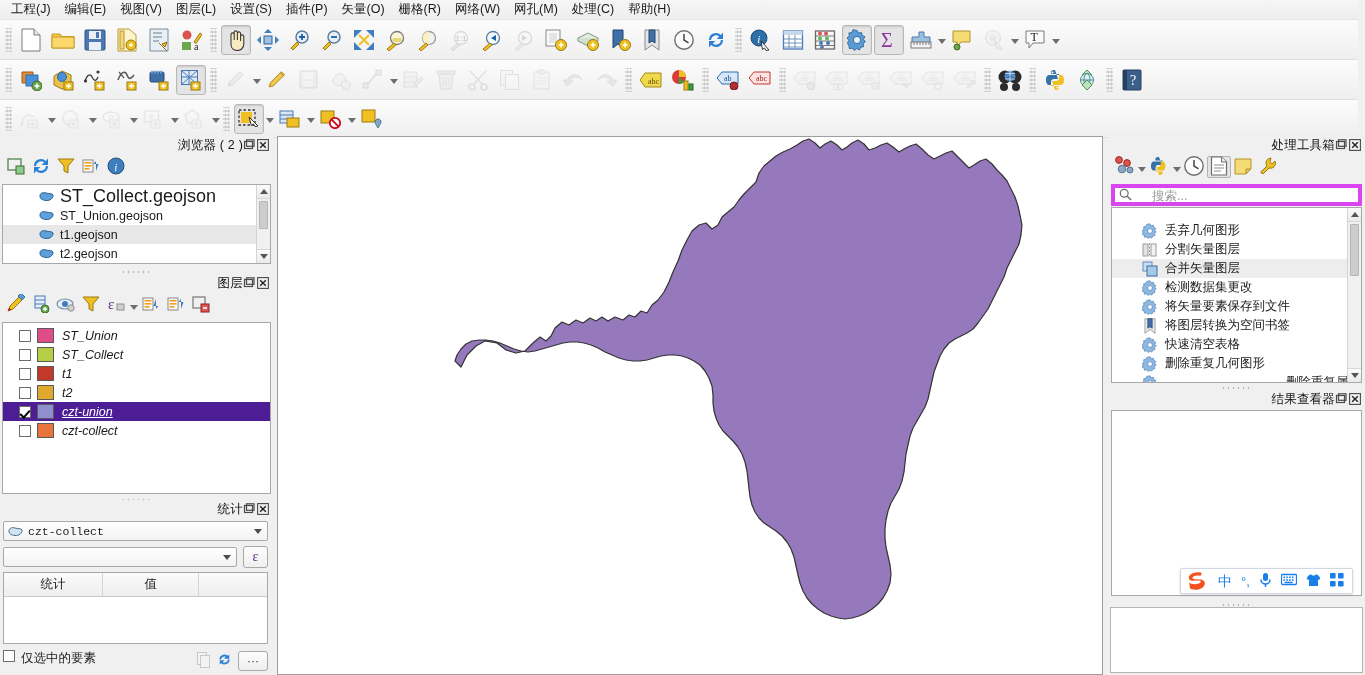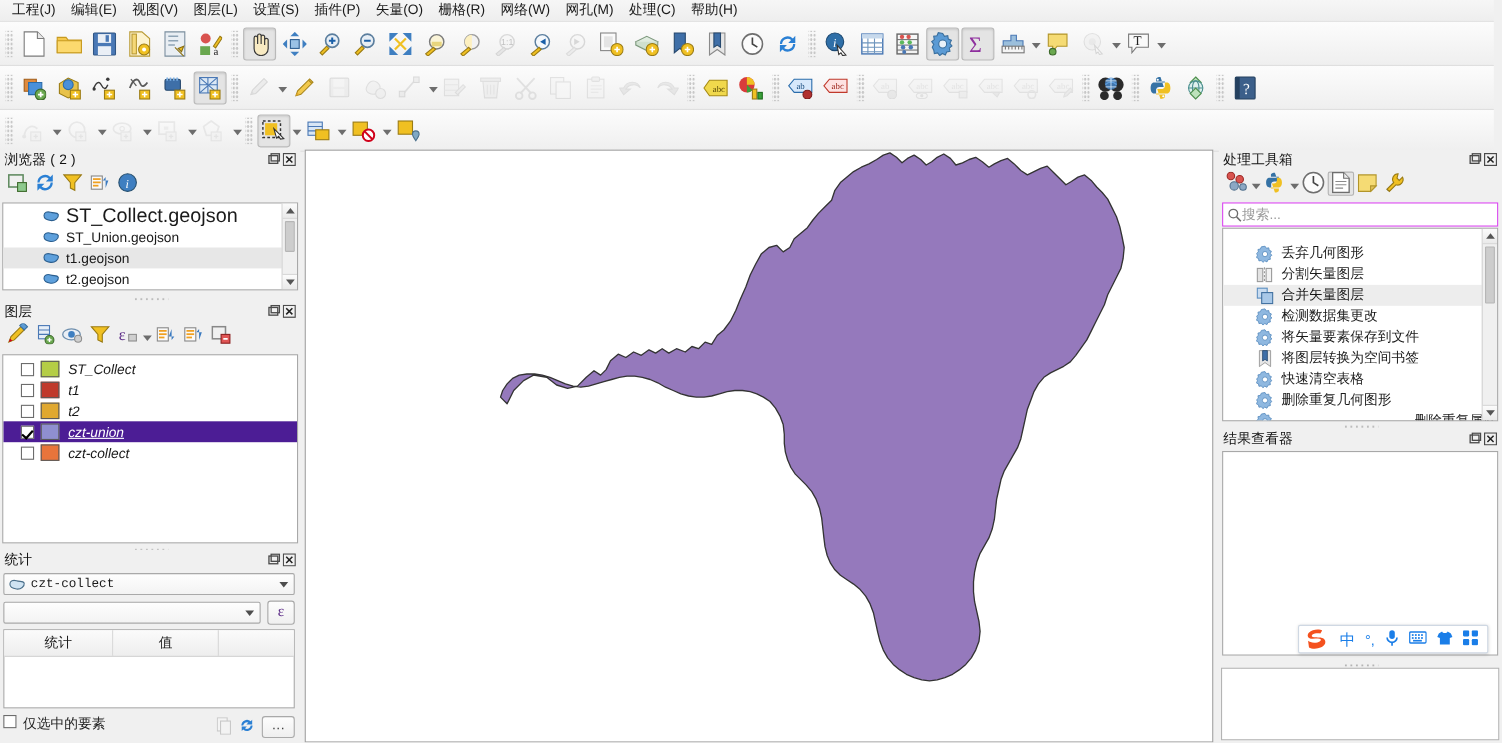--- a/index.html
+++ b/index.html
@@ -51,21 +51,21 @@
   .caret { width:9px; height:30px; flex:none; display:flex; align-items:center; justify-content:center; }
   .caret:after {
     content:""; border-left:4px solid transparent; border-right:4px solid transparent;
     border-top:5px solid #6d6d6d; display:block; margin-top:4px;
   }
   .dim { opacity: .32; filter: grayscale(1); }
 
   
   .panel { position: absolute; background:#f0f0f0; }
   .panel-title {
-    height: 18px; display:flex; align-items:center; justify-content:space-between;
+    height: 18px; display:flex; align-items:center; justify-content:flex-end;
     padding: 0 2px 0 4px; font-size: 12.5px; color:#111;
   }
   .panel-title .t { font-weight: normal; letter-spacing:.2px;}
   .ptbtns { display:flex; gap:2px; padding-right:2px; }
   .pt-ico { width:12px; height:12px; display:block; }
   .panel-toolbar {
     height: 26px; display:flex; align-items:center; gap:1px;
     padding-left:4px;
     background:#f0f0f0;
   }
@@ -114,22 +114,22 @@
   .combo .arrowbox { position:absolute; right:0; top:0; bottom:0; width:18px;
      display:flex; align-items:center; justify-content:center; }
   .combo .arrowbox:after{content:"";border-left:4px solid transparent;border-right:4px solid transparent;border-top:5px solid #4d4d4d;}
   .combo .mono { font-family:"Liberation Mono","DejaVu Sans Mono",monospace; font-size:11.5px; }
   .thead { display:flex; height:24px; background:#f0f0f0; border-bottom:1px solid #c9c9c9; }
   .th { flex:1; display:flex; align-items:center; justify-content:center; font-size:12.5px;
         border-right:1px solid #d5d5d5; background:linear-gradient(#fbfbfb,#eeeeee); }
 
   
   .searchbox {
-    height:22px; background:#fff; border:1px solid #d946ef; display:flex; align-items:center;
-    padding-left:4px; gap:0; color:#9a9a9a; font-size:12.5px;
+    height:22px; background:#fff; border:4px solid #d946ef; display:flex; 
+    padding-left:4px; gap:20px; color:#9a9a9a; font-size:12.5px;
   }
 
   
   .canvas { position:absolute; background:#fff; border:1px solid #9e9e9e; overflow:hidden; }
 
   
   .ime {
     position:absolute; display:flex; align-items:center; gap:9px;
     background:#fff; border:1px solid #cfd8e3; border-radius:2px;
     padding: 2px 8px 2px 4px; height:26px;
@@ -1062,20 +1062,25 @@
         <div class="ptool">
           <span class=""><svg width="18" height="18" viewBox="0 0 18 18">
               <rect x="1" y="2" width="12" height="11" fill="none" stroke="#888" stroke-width="1.4"></rect>
               <rect x="9" y="9" width="8" height="8" fill="#e05555" stroke="#8c2020"></rect>
               <path d="M11 13h4" stroke="#fff" stroke-width="1.6"></path>
             </svg></span>
         </div>
       </div>
     <div class="listbox" style="position:absolute;left:2px;top:48px;right:2px;bottom:2px;">
       <div id="layerlist" style="padding-top:3px;">
+          <div class="lrow">
+            <span class="cbx"></span>
+            <span class="swatch" style="background:#DE4D87"></span>
+            <span class="lname">ST_Union</span>
+          </div>
           <div class="lrow">
             <span class="cbx"></span>
             <span class="swatch" style="background:#B4CE45"></span>
             <span class="lname">ST_Collect</span>
           </div>
           <div class="lrow">
             <span class="cbx"></span>
             <span class="swatch" style="background:#C0392B"></span>
             <span class="lname">t1</span>
           </div>

